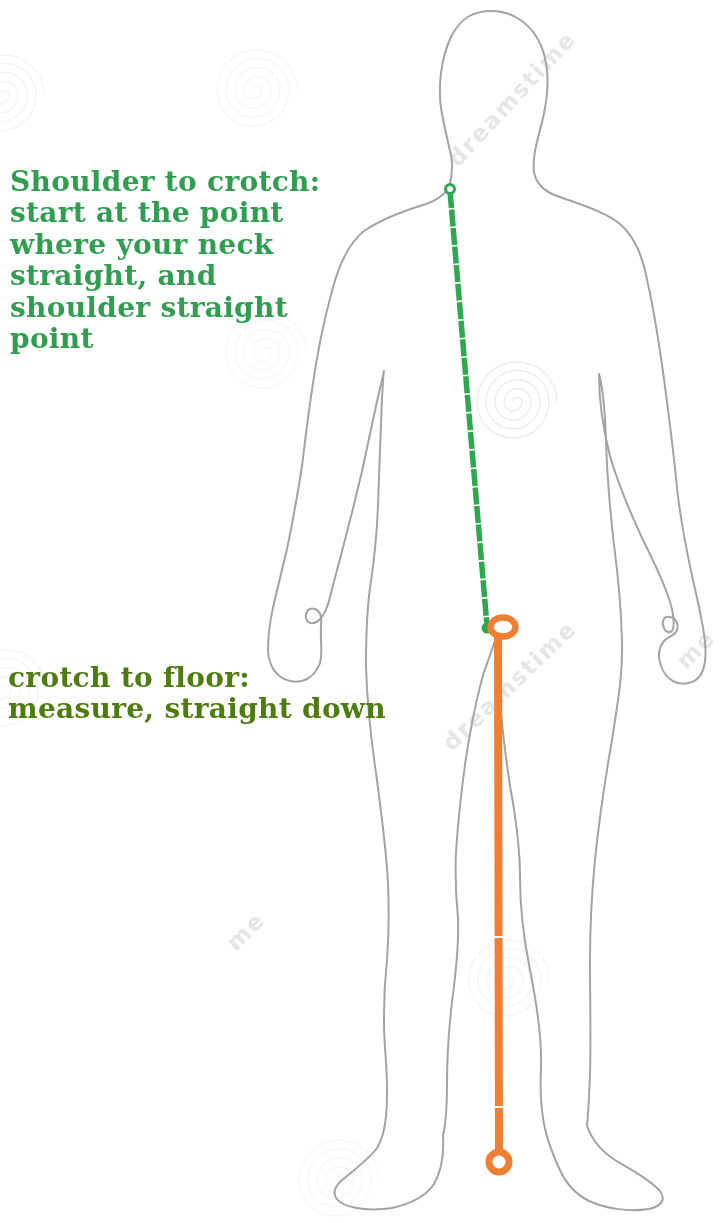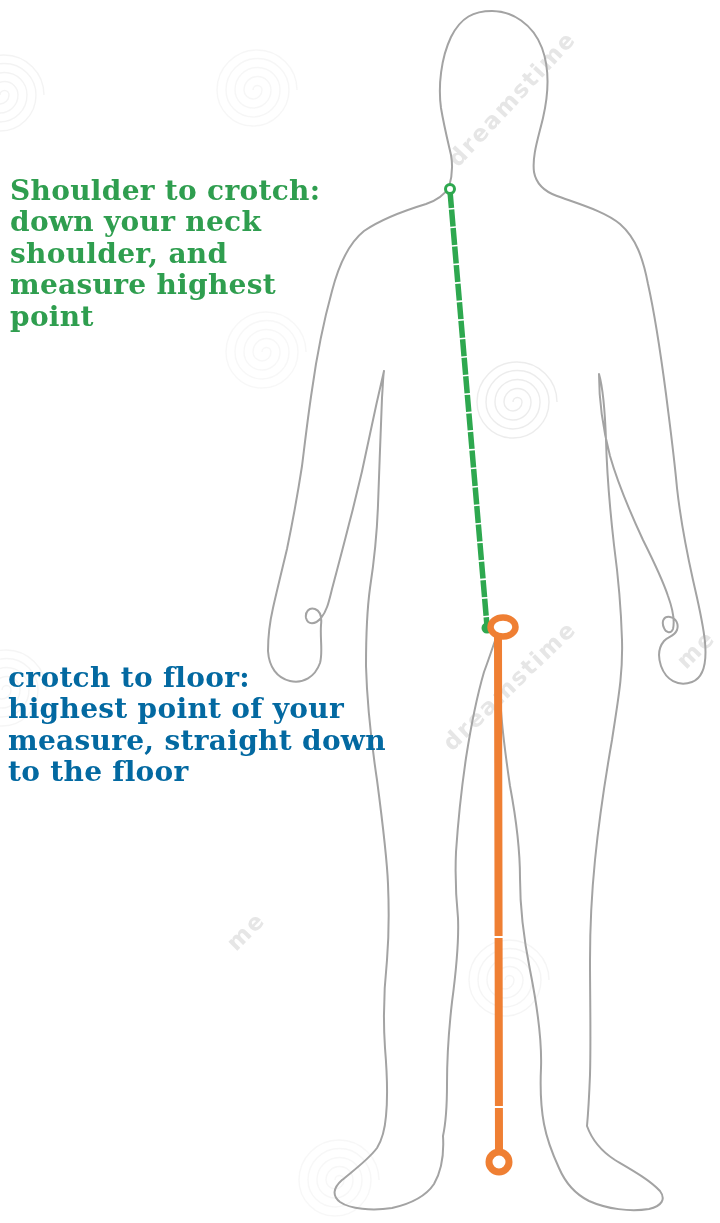--- a/index.html
+++ b/index.html
@@ -157,28 +157,27 @@
       <circle cx="487" cy="628" r="5.5" fill="#2ea84f"></circle>
     </g>
 
     <g>
       <line x1="498" y1="636" x2="499" y2="1152" stroke-width="8" stroke-dasharray="300 2 168 2" stroke="#ef7f33"></line>
       <ellipse cx="503" cy="627" rx="12.5" ry="9.5" fill="#ffffff" stroke-width="6.5" stroke="#ef7f33"></ellipse>
       <circle cx="499" cy="1162" r="10" fill="#ffffff" stroke-width="7" stroke="#ef7f33"></circle>
     </g>
   </svg>
 
-  <div id="note-green" class="note" style="color: rgb(47, 158, 79); margin-top: 9px;">
+  <div id="note-green" class="note" style="color: rgb(47, 158, 79);">
     <div>Shoulder to crotch:</div>
-    <div>down your neck</div>
-    <div>shoulder, and</div>
-    <div>measure highest</div>
+    <div>start at the point</div>
+    <div>where your neck</div>
+    <div>straight, and</div>
+    <div>shoulder straight</div>
     <div>point</div>
   </div>
 
-  <div id="note-orange" class="note" style="color: #0369a1;">
+  <div id="note-orange" class="note" style="color: #4d7c0f;">
     <div>crotch to floor:</div>
-    <div>highest point of your</div>
     <div>measure, straight down</div>
-    <div>to the floor</div>
   </div>
 
 </div>
 
 </body></html>

